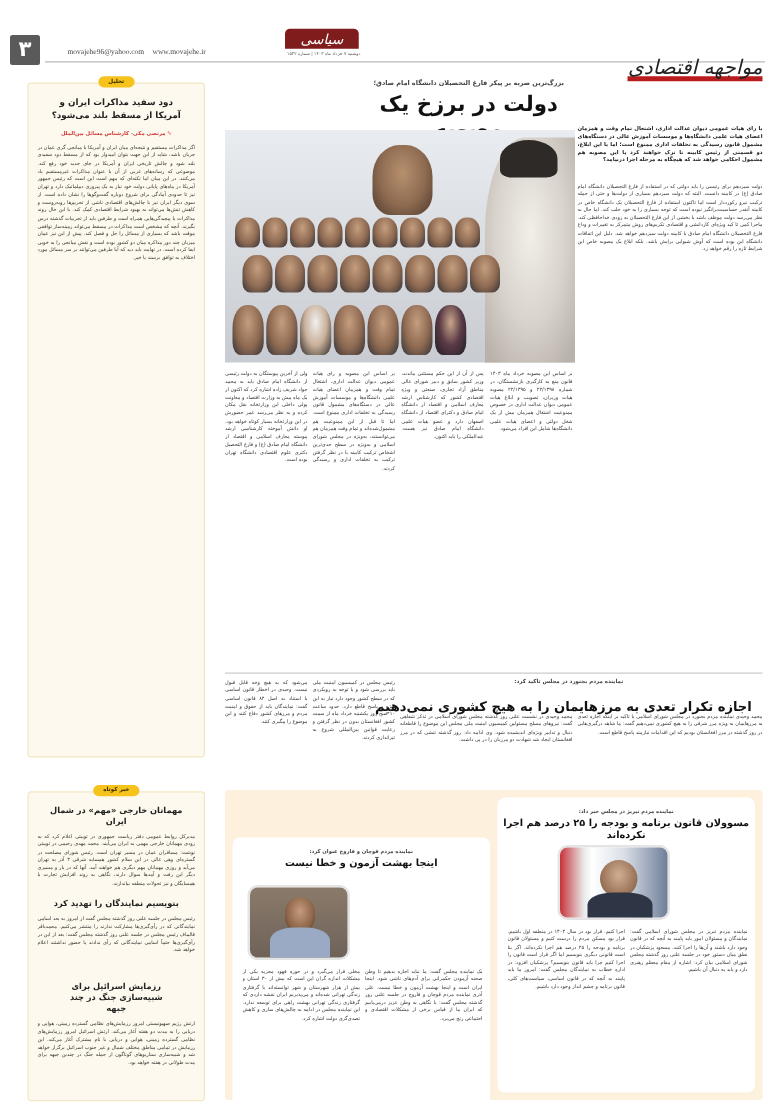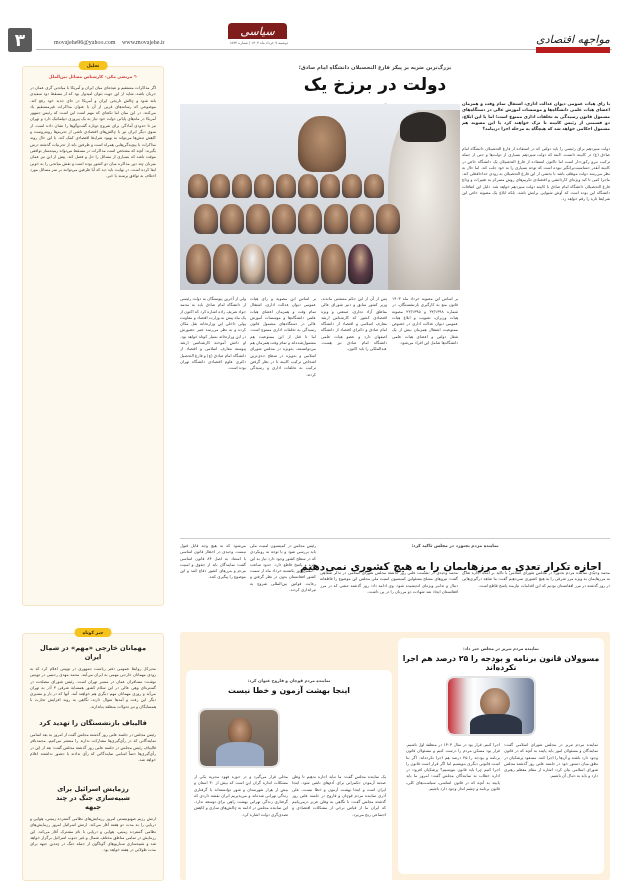--- a/index.html
+++ b/index.html
@@ -7,21 +7,21 @@
   body { font-family: "DejaVu Sans", sans-serif; color: #222; position: relative; }
 
   
   .masthead { position: absolute; left: 0; top: 0; width: 620px; height: 58px; }
   .page-num { position: absolute; left: 8px; top: 28px; width: 24px; height: 24px; background: #5a5a5a; color: #fff; font-weight: bold; font-size: 17px; display: flex; align-items: center; justify-content: center; border-radius: 2px; }
   .head-rule { position: absolute; left: 36px; right: 8px; top: 49px; border-top: 1px solid #bbb; }
   .email { position: absolute; left: 54px; top: 39px; font-size: 6px; color: #444; font-family: "Liberation Serif", serif; }
   .website { position: absolute; left: 122px; top: 39px; font-size: 6px; color: #444; font-family: "Liberation Serif", serif; }
   .section-tab { position: absolute; left: 228px; top: 23px; width: 59px; height: 16px; background: #7f1d1d; border-radius: 4px 4px 0 0; color: #fff; font-size: 11px; font-family: "DejaVu Serif", serif; display: flex; align-items: center; justify-content: center; font-style: italic; }
   .issue-date { position: absolute; left: 229px; top: 41px; width: 60px; font-size: 3.5px; color: #555; text-align: center; direction: rtl; white-space: nowrap; overflow: hidden; }
-  .logo { position: absolute; right: 10px; top: 34px; font-size: 11px; font-style: italic; font-family: "DejaVu Serif", serif; color: #222; direction: rtl; border-bottom: 6px solid #b91c1c; line-height: 12px; padding-bottom: 1px; }
+  .logo { position: absolute; right: 10px; top: 48px; font-size: 16px; font-style: italic; font-family: "DejaVu Serif", serif; color: #222; direction: rtl; border-bottom: 4px solid #b91c1c; line-height: 12px; padding-bottom: 1px; }
   .body-text { font-size: 4px; line-height: 6.3px; color: #333; direction: rtl; text-align: justify; overflow: hidden; }
   .col { position: absolute; }
 
   
   .kicker { position: absolute; left: 285px; top: 64px; width: 180px; font-size: 5.2px; font-weight: bold; color: #444; direction: rtl; text-align: center; }
   .headline { position: absolute; left: 285px; top: 74px; width: 180px; font-size: 17px; font-weight: bold; color: #111; direction: rtl; text-align: center; letter-spacing: -0.5px; }
   .lead { position: absolute; left: 462px; top: 101px; width: 148px; font-size: 4.3px; line-height: 6.3px; font-weight: bold; color: #222; direction: rtl; text-align: justify; }
   .main-photo { position: absolute; left: 180px; top: 104px; width: 280px; height: 186px; overflow: hidden; background: linear-gradient(180deg, #e9ecf0 0%, #d5d9de 60%, #c8ccd2 100%); }
   .photo-leader { position: absolute; right: -8px; top: 6px; width: 80px; height: 190px; background: radial-gradient(ellipse at 45% 40%, #f2efe9 0%, #d8d3cc 45%, #b9b2aa 80%); border-radius: 40% 10% 0 0; }
   .photo-turban { position: absolute; right: 14px; top: 8px; width: 46px; height: 30px; background: #2d2a28; border-radius: 50% 50% 20% 20%; }
@@ -56,31 +56,32 @@
   <div class="head-rule"></div>
   <div class="email">movajehe96@yahoo.com</div>
   <div class="website">www.movajehe.ir</div>
   <div class="section-tab">سیاسی</div>
   <div class="issue-date">دوشنبه ۷ خرداد ماه ۱۴۰۳ | شماره ۱۵۳۲</div>
   <div class="logo">مواجهه اقتصادی</div>
 </div>
 
 <div class="side-box" style="top:66px; height:540px;">
   <div class="side-label">تحلیل</div>
+  <div class="side-head" style="margin:10px 14px 0;">دود سفید مذاکرات ایران و آمریکا از مسقط بلند می‌شود؟</div>
   <div class="byline" style="margin:7px 8px 6px;">
     <span style="color:#d23a3a;">✎ </span><span>مرتضی مکی- کارشناس مسائل بین‌الملل</span>
   </div>
   <div class="body-text" style="margin:0 7px; height:470px;">اگر مذاکرات مستقیم و نتیجه‌ای میان ایران و آمریکا با میانجی گری عمان در جریان باشد، شاید از این جهت بتوان امیدوار بود که از مسقط دود سفیدی بلند شود و چالش تاریخی ایران و آمریکا در جای جدید خود رفع کند. موضوعی که رسانه‌های غربی از آن با عنوان مذاکرات غیرمستقیم یاد می‌کنند. در این میان اما نکته‌ای که مهم است این است که رئیس جمهور آمریکا در ماه‌های پایانی دولت خود نیاز به یک پیروزی دیپلماتیک دارد و تهران نیز تا حدودی آمادگی برای شروع دوباره گفت‌وگوها را نشان داده است. از سوی دیگر ایران نیز با چالش‌های اقتصادی ناشی از تحریم‌ها روبه‌روست و کاهش تنش‌ها می‌تواند به بهبود شرایط اقتصادی کمک کند. با این حال روند مذاکرات با پیچیدگی‌هایی همراه است و طرفین باید از تجربیات گذشته درس بگیرند. آنچه که مشخص است مذاکرات در مسقط می‌تواند زمینه‌ساز توافقی موقت باشد که بسیاری از مسائل را حل و فصل کند. پیش از این نیز عمان میزبان چند دور مذاکره میان دو کشور بوده است و نقش میانجی را به خوبی ایفا کرده است. در نهایت باید دید که آیا طرفین می‌توانند بر سر مسائل مورد اختلاف به توافق برسند یا خیر.</div>
 </div>
 
 <div class="side-box" style="top:633px; height:248px;">
   <div class="side-label">خبر کوتاه</div>
   <div class="sub-head" style="margin:10px 8px 4px;">مهمانان خارجی «مهم» در شمال ایران</div>
   <div class="body-text" style="margin:0 7px; height:44px;">مدیرکل روابط عمومی دفتر ریاست جمهوری در توییتی اعلام کرد که به زودی مهمانان خارجی مهمی به ایران می‌آیند. محمد مهدی رحیمی در توییتی نوشت: مسافران عمان در مسیر تهران است. رئیس شورای مصلحت در گستره‌ای وهی عالی در این سلام کشور همسایه شرقی ۳ آذر به تهران می‌آید و روزی مهمانان مهم دیگری هم خواهند آمد. آنها که در بار و مسیری دیگر این رفت و آمدها سوال دارند، نگاهی به روند افزایش تجارت با همسایگان و نیز تحولات منطقه بیاندازند.</div>
-  <div class="sub-head" style="margin:9px 8px 4px;">قالیباف بازنشستگان را تهدید کرد</div>
+  <div class="sub-head" style="margin:9px 8px 4px;">بنویسیم نمایندگان را تهدید کرد</div>
   <div class="body-text" style="margin:0 7px; height:44px;">رئیس مجلس در جلسه علنی روز گذشته مجلس گفت از امروز به بعد اسامی نمایندگانی که در رأی‌گیری‌ها مشارکت ندارند را منتشر می‌کنیم. محمدباقر قالیباف رئیس مجلس در جلسه علنی روز گذشته مجلس گفت: بعد از این در رأی‌گیری‌ها حتماً اسامی نمایندگانی که رأی ندادند یا حضور نداشتند اعلام خواهد شد.</div>
   <div class="sub-head" style="margin:9px 24px 4px;">رزمایش اسرائیل برای شبیه‌سازی جنگ در چند جبهه</div>
   <div class="body-text" style="margin:0 7px; height:38px;">ارتش رژیم صهیونیستی امروز رزمایش‌های نظامی گسترده زمینی، هوایی و دریایی را به مدت دو هفته آغاز می‌کند. ارتش اسرائیل امروز رزمایش‌های نظامی گسترده زمینی، هوایی و دریایی با نام مشترک آغاز می‌کند. این رزمایش در تمامی مناطق مختلف شمال و غیر جنوب اسرائیل برگزار خواهد شد و شبیه‌سازی سناریوهای گوناگون از جمله جنگ در چندین جبهه برای مدت طولانی در هفته خواهد بود.</div>
 </div>
 
 <div class="kicker">بزرگ‌ترین ضربه بر پیکر فارغ التحصیلان دانشگاه امام صادق؛</div>
 <div class="headline">دولت در برزخ یک مصوبه</div>
 <div class="lead">با رای هیات عمومی دیوان عدالت اداری، اشتغال تمام وقت و همزمان اعضای هیات علمی دانشگاه‌ها و موسسات آموزش عالی در دستگاه‌های مشمول قانون رسیدگی به تخلفات اداری ممنوع است؛ اما با این ابلاغ، دو قسمتی از رئیس کابینه تا ترک خواهند کرد یا این مصوبه هم مشمول احکامی خواهد شد که هیچگاه به مرحله اجرا درنیامد؟</div>
 
 <div class="main-photo">

